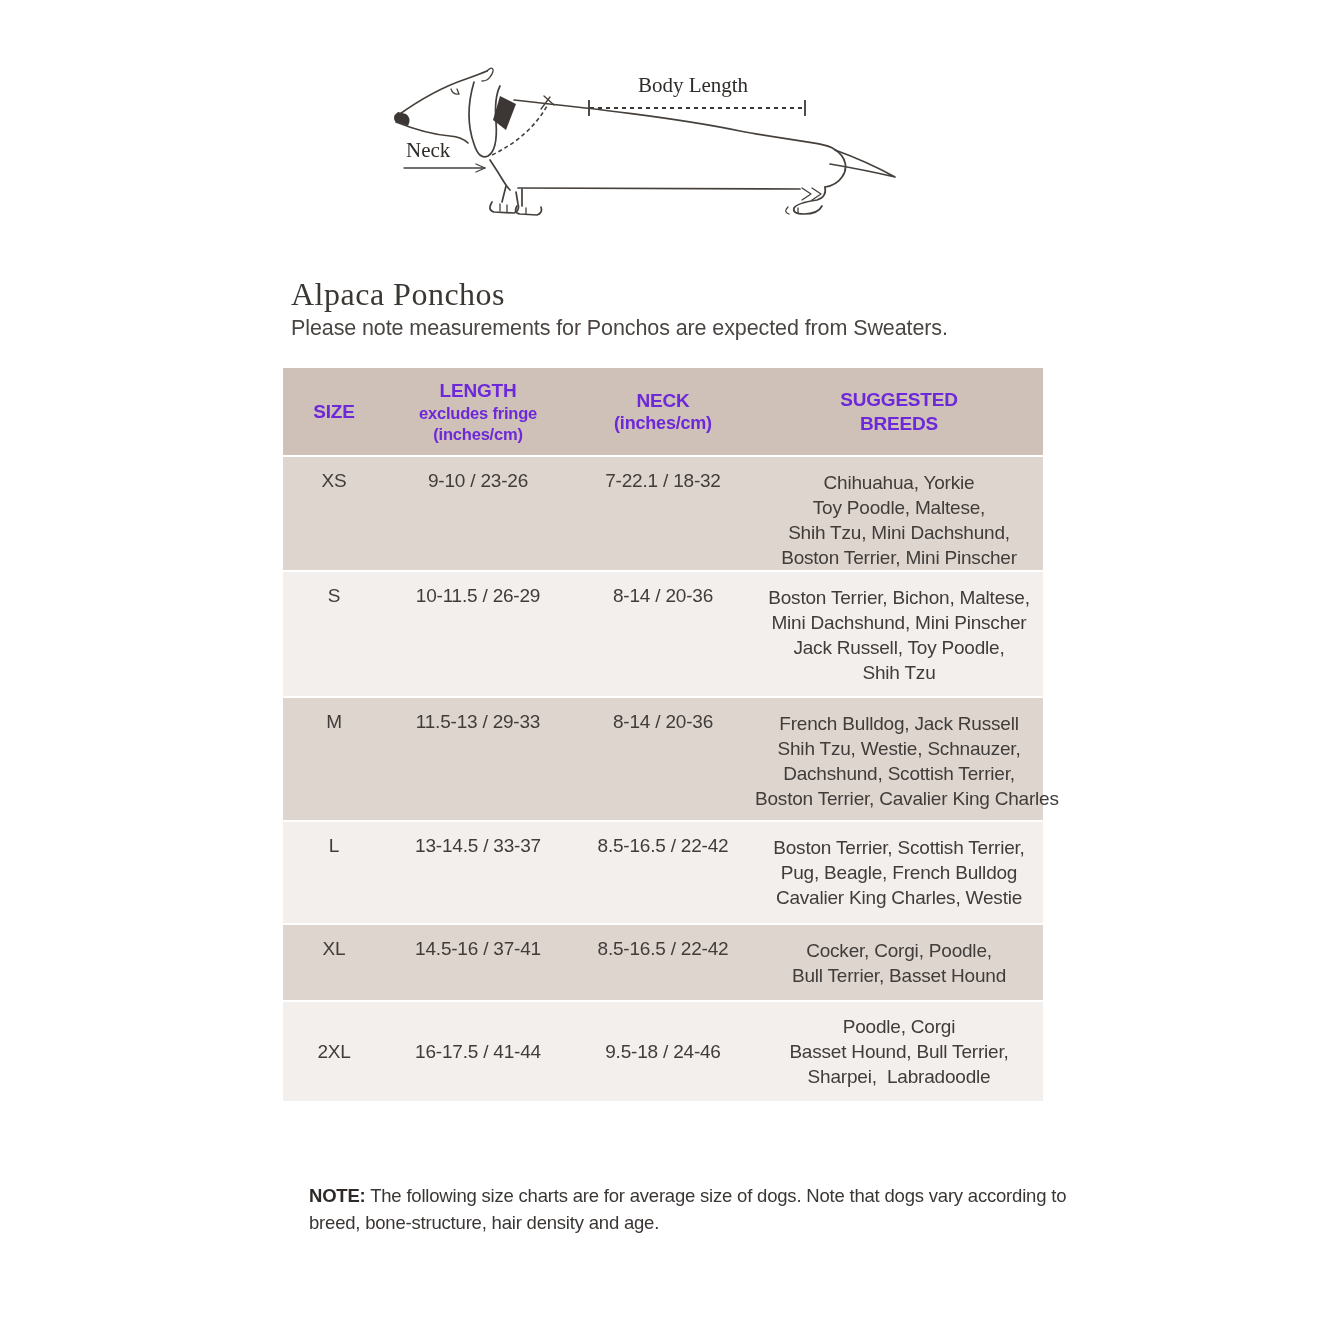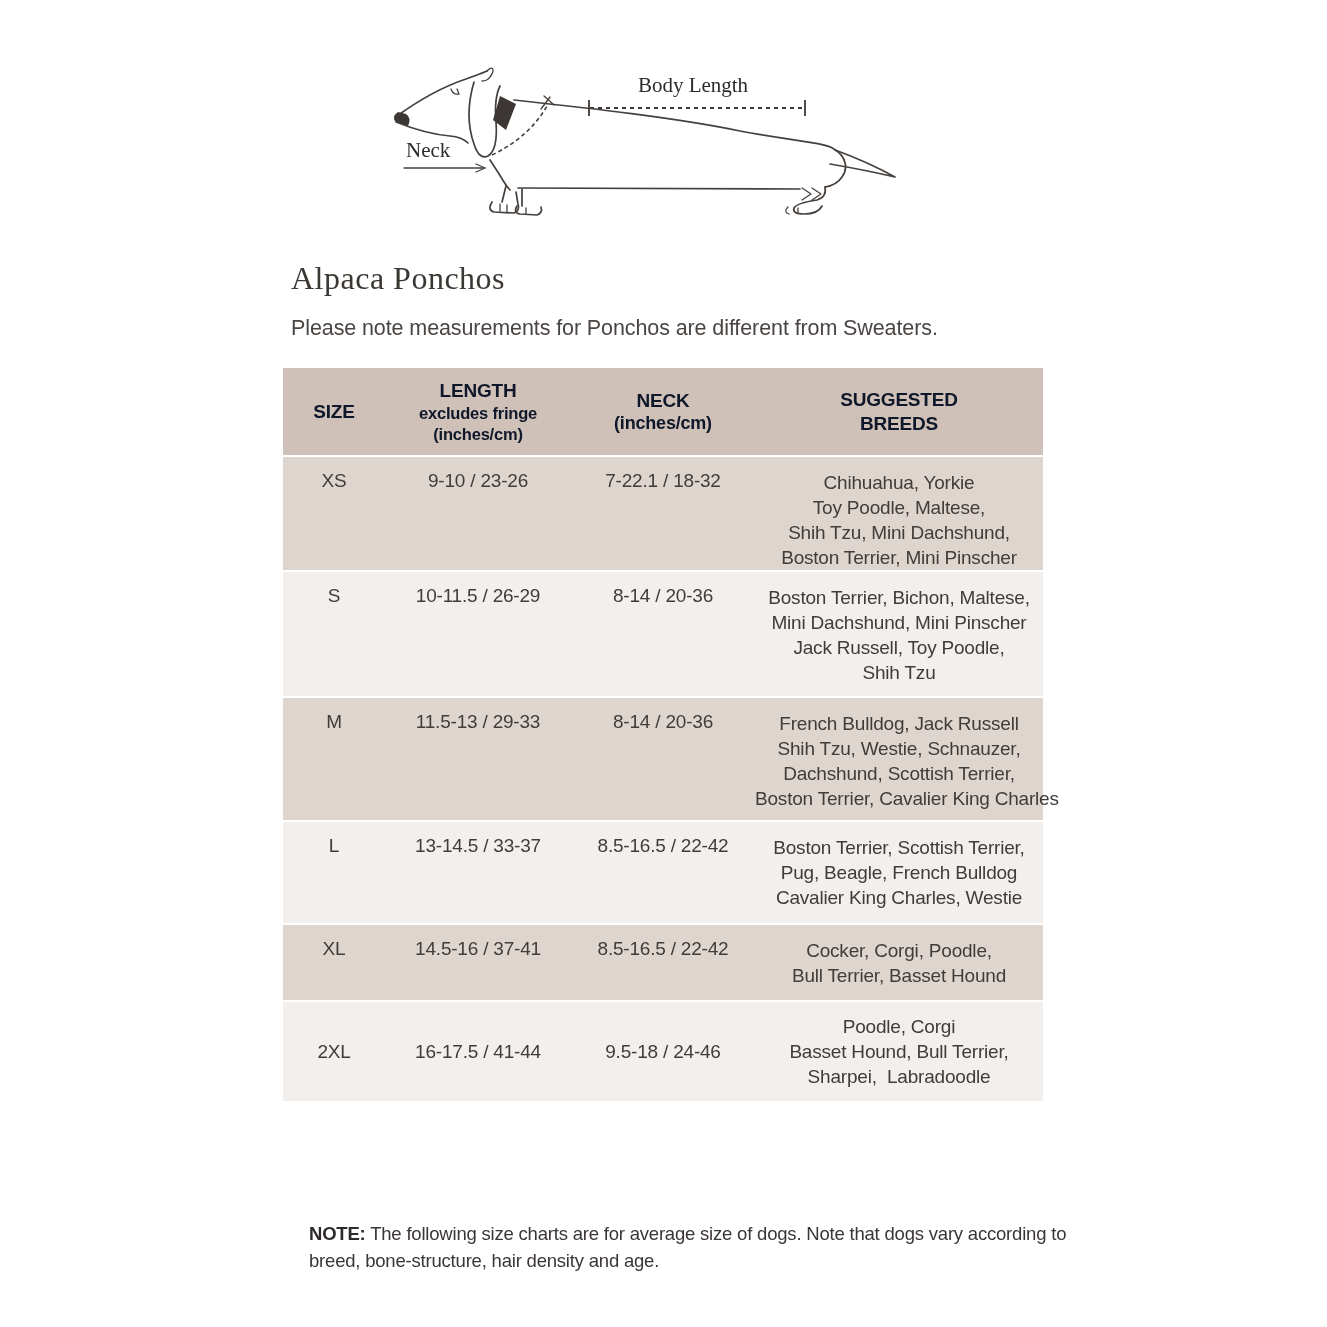--- a/index.html
+++ b/index.html
@@ -13,57 +13,57 @@
   .figure svg{display:block;}
   .sketch{stroke:#45403c;stroke-width:1.7;fill:none;stroke-linecap:round;stroke-linejoin:round;}
   .sketch-thin{stroke:#45403c;stroke-width:1.3;fill:none;stroke-linecap:round;stroke-linejoin:round;}
   .sketch-fill{fill:#3c3734;stroke:none;}
   .dash-line{stroke:#3c3734;stroke-width:2.2;fill:none;stroke-dasharray:4 4;}
   .dash-arc{stroke:#45403c;stroke-width:1.6;fill:none;stroke-dasharray:4 3;}
   .tick{stroke:#3c3734;stroke-width:1.8;}
   .fig-label{font-family:"Liberation Serif", serif;font-size:21px;fill:#2f2b29;}
   
   .page-title{
-    position:absolute;left:291px;top:260px;
+    position:absolute;left:291px;top:276px;
     font-family:"Liberation Serif", serif;font-weight:400;
     font-size:32px;color:#3b3733;letter-spacing:0.5px;margin:0;
   }
   .page-subtitle{
     position:absolute;left:291px;top:316px;
     font-size:21.5px;color:#4a4542;margin:0;letter-spacing:-0.1px;
   }
   
   .size-table{
     position:absolute;left:283px;top:368px;width:760px;
     border-collapse:collapse;table-layout:fixed;
   }
   .size-table col.c-size{width:102px;}
   .size-table col.c-length{width:186px;}
   .size-table col.c-neck{width:184px;}
   .size-table col.c-breeds{width:288px;}
   .size-table th,.size-table td{
     text-align:center;padding:0;font-weight:400;
   }
   .size-table thead tr{height:88px;background:#cfc0b8;}
-  .size-table th{color:#0f172a;font-weight:700;font-size:19px;letter-spacing:-0.2px;}
+  .size-table th{color:#6d28d9;font-weight:700;font-size:19px;letter-spacing:-0.2px;}
   .h-sub{font-size:16.5px;font-weight:700;line-height:21px;}
   .h-main{line-height:24px;}
   .size-table tbody tr{border-top:2px solid #ffffff;}
   .size-table tbody td{
     font-size:19px;color:#403c39;letter-spacing:-0.2px;
     vertical-align:top;padding-top:13px;
   }
   tr.row-light{background:#f3efec;}
   tr.row-dark{background:#ded5cf;}
   tr.r0{height:53px;} tr.r1{height:105px;} tr.r2{height:126px;}
   tr.r3{height:124px;} tr.r4{height:103px;} tr.r5{height:77px;} tr.r6{height:100px;}
   tr.v-middle td{vertical-align:middle;padding-top:0;}
   td.breeds{white-space:pre;font-size:18.5px;line-height:25px;}
   
-  .notes{position:absolute;left:309px;top:1220px;width:1000px;}
+  .notes{position:absolute;left:309px;top:1182px;width:1000px;}
   .notes p{
     margin:0;font-size:18.5px;line-height:27px;color:#3a3634;
     white-space:pre-line;letter-spacing:-0.2px;
   }
   .notes p + p{margin-top:32px;}
   .notes strong{font-weight:700;color:#2e2a28;}
 </style>
 </head>
 <body>
 
@@ -117,21 +117,21 @@
 
       <path class="sketch" d="M437,131 Q439,141 429,144 Q409,147 406,152 Q404,158 416,158 Q430,158 434,150"></path>
       <path class="sketch-thin" d="M400,151 q-5,5 1,7 M410,157 v-5"></path>
 
       <path class="sketch-thin" d="M414,132 l9,6 l-9,6 M424,132 l9,6 l-9,6"></path>
     </g>
   </svg>
 </div>
 
 <h1 class="page-title">Alpaca Ponchos</h1>
-<p class="page-subtitle">Please note measurements for Ponchos are different from Sweaters.</p>
+<p class="page-subtitle">Please note measurements for Ponchos are expected from Sweaters.</p>
 
 <table class="size-table">
   <colgroup>
       <col class="c-size">
       <col class="c-length">
       <col class="c-neck">
       <col class="c-breeds">
     </colgroup>
   <thead>
     <tr>

